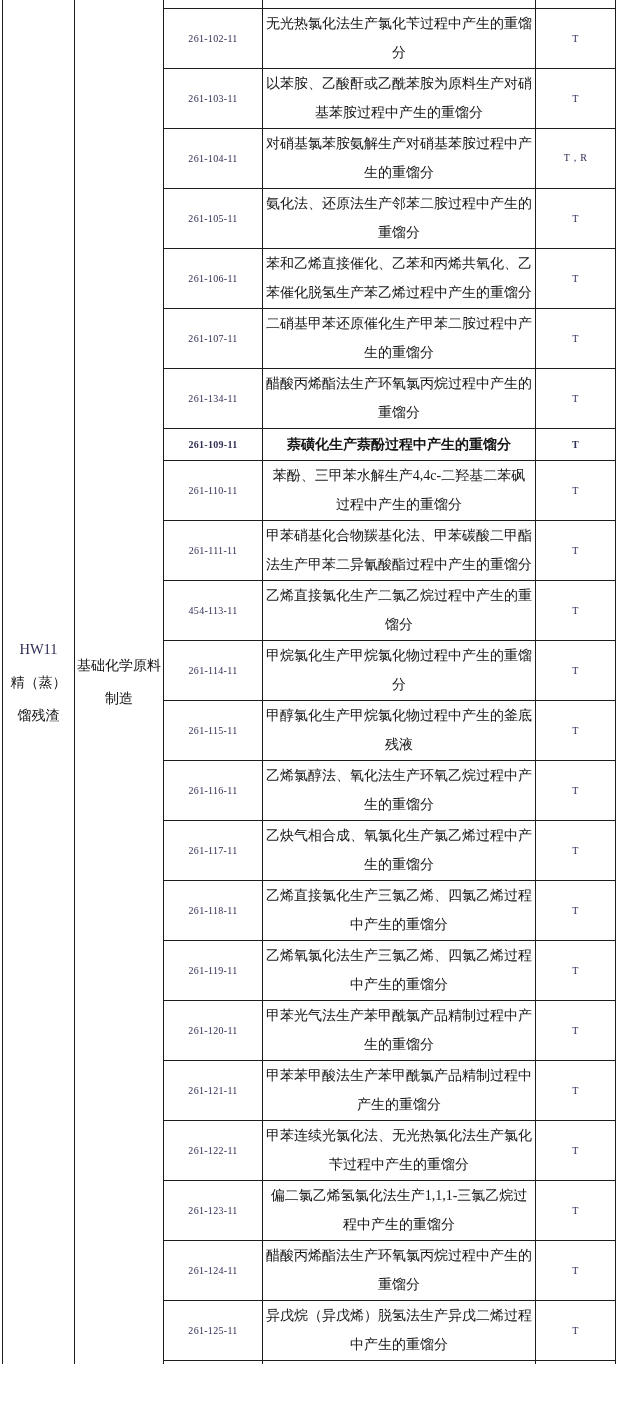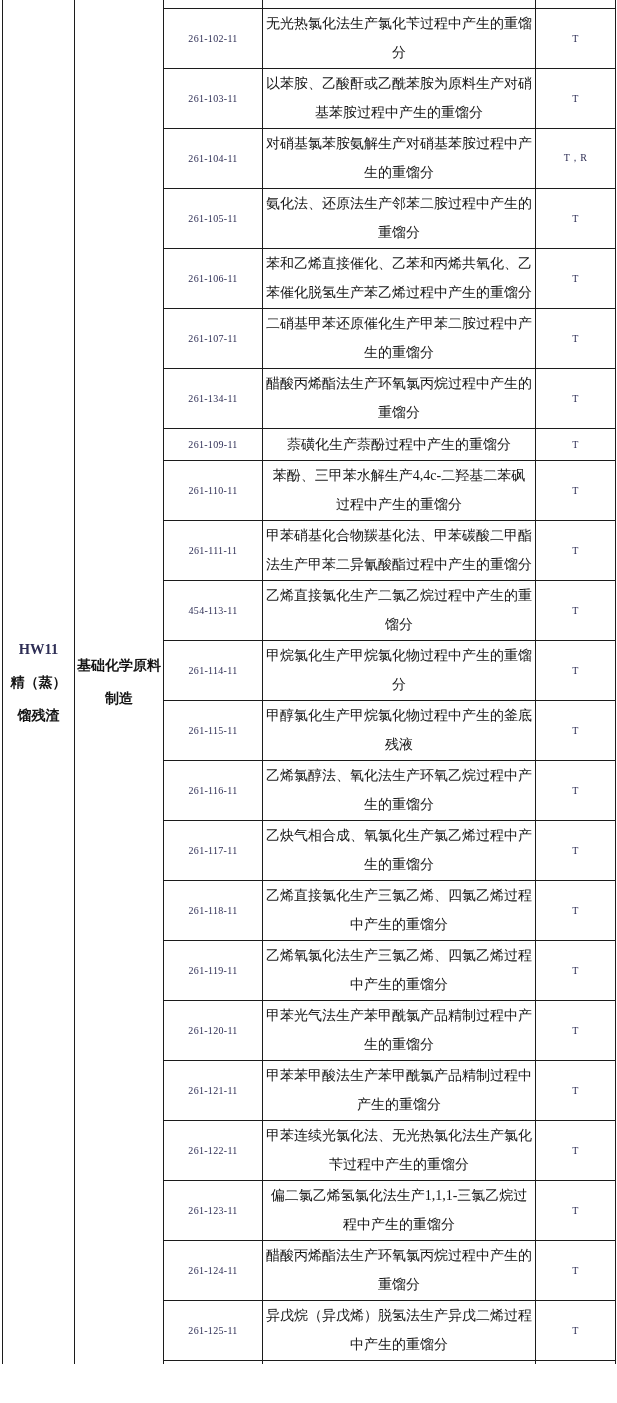--- a/index.html
+++ b/index.html
@@ -26,29 +26,28 @@
     overflow: hidden;
   }
   
   col.c-cat { width: 72px; }
   col.c-ind { width: 89px; }
   col.c-code { width: 99px; }
   col.c-desc { width: 273px; }
   col.c-haz { width: 80px; }
 
   tr.data-row { height: 60px; }
-  tr.data-row.single { height: 32px; }
+  tr.data-row.single { height: 32px; font-weight: bold; }
   tr.sliver-top td { height: 8px; border-top: none; }
   tr.sliver-bottom td { height: 4px; border-bottom: none; }
 
   td.cat-cell, td.ind-cell {
     border-top: none;
     border-bottom: none;
     line-height: 33px;
-    font-weight: bold;
   }
   td.cat-cell .latin-line { color: #2e2e55; font-size: 14.5px; }
   td.code-cell, td.haz-cell {
     color: #2e2e55;
     font-size: 10px;
     letter-spacing: 0.3px;
   }
   td.desc-cell {
     line-height: 29px;
     padding: 0 3px;

